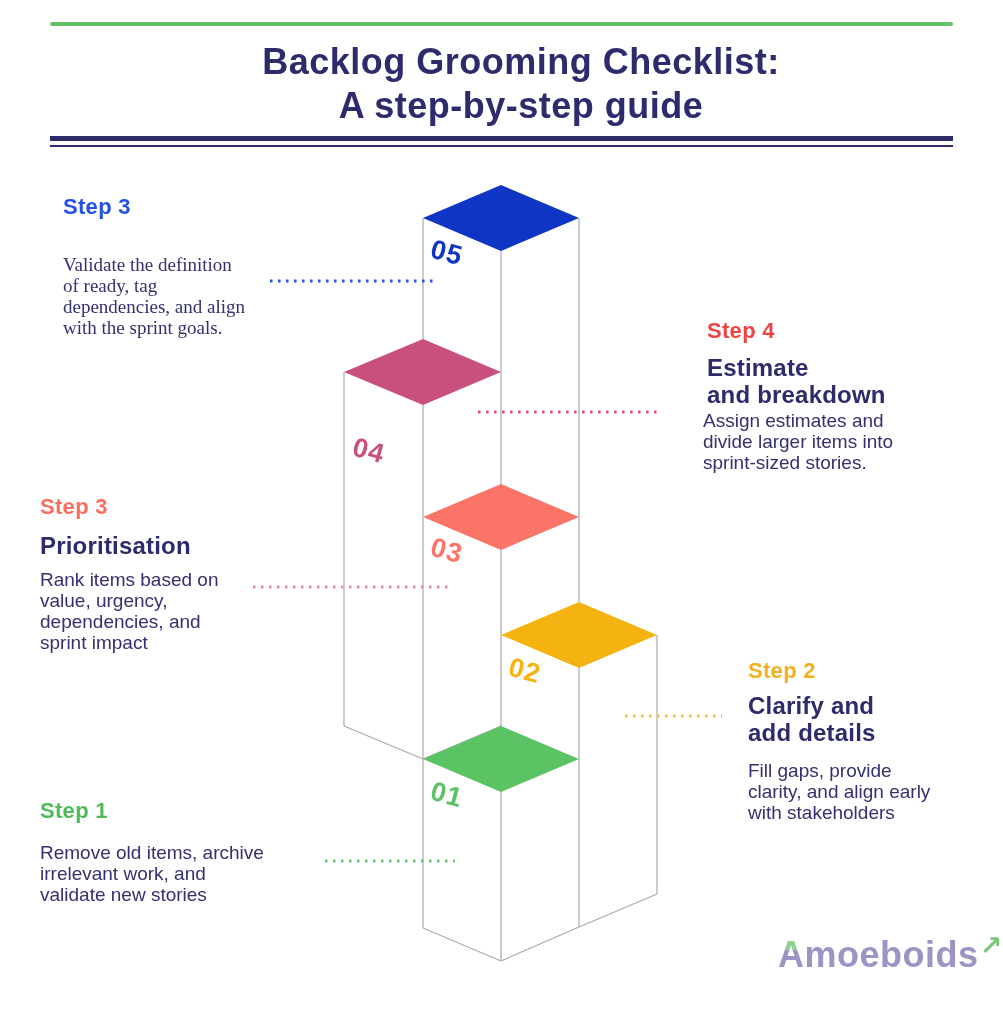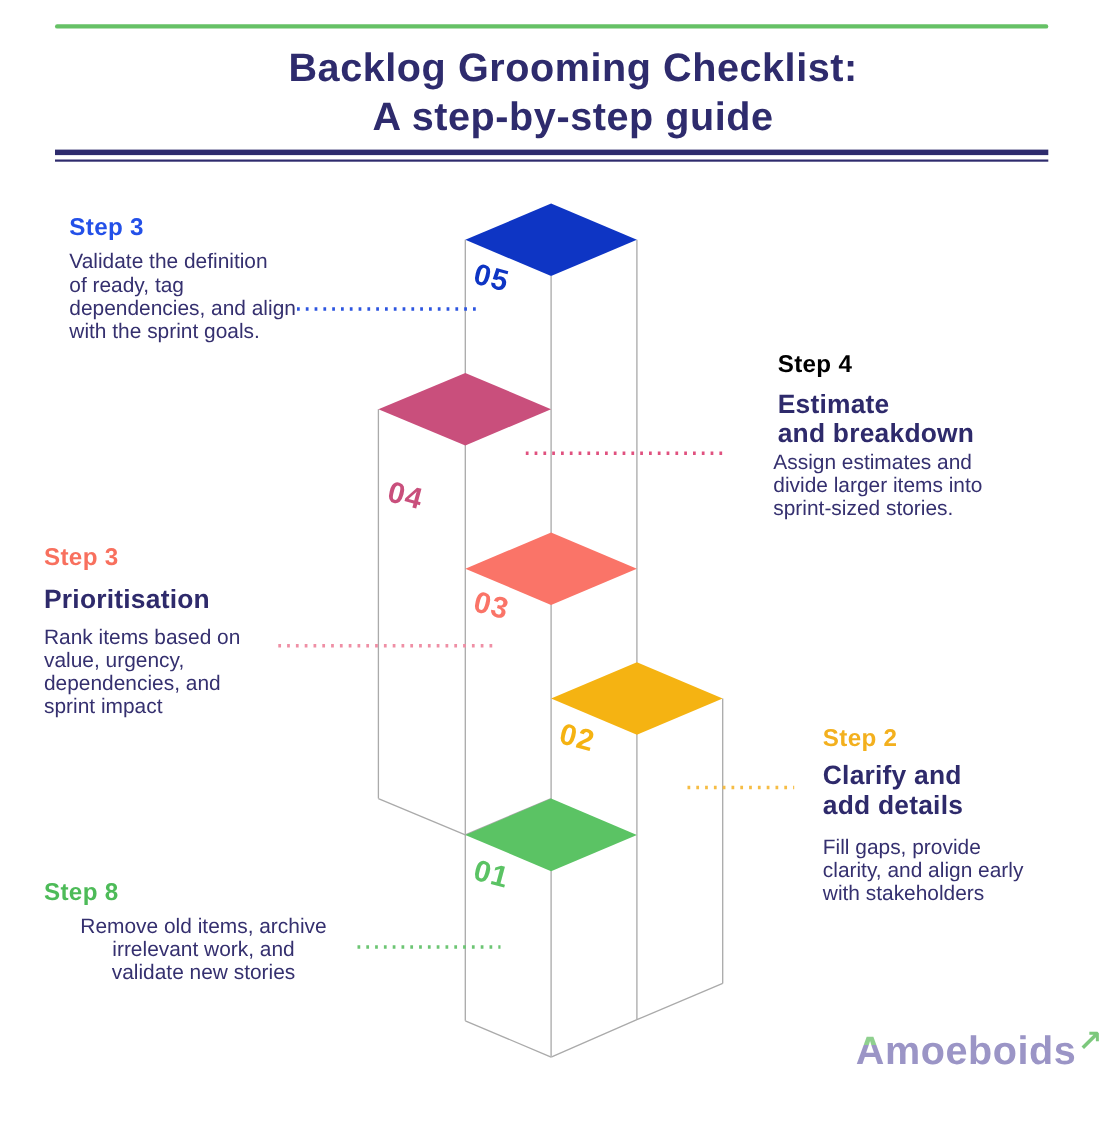--- a/index.html
+++ b/index.html
@@ -20,35 +20,35 @@
   
   .diagram { position:absolute; left:0; top:0; width:1003px; height:1024px; }
   .pillar-num { font-size:27px; font-weight:bold; letter-spacing:1px; }
   
   .step { position:absolute; }
   .step-label { font-size:22px; font-weight:bold; letter-spacing:0.3px; }
   .step-title { font-size:24px; line-height:27px; font-weight:bold; color:#2e2a6b; white-space:pre-line; letter-spacing:0.2px; }
   .step-desc  { font-size:19px; line-height:21px; color:#35306f; white-space:pre-line; }
   .step-5 { left:63px;  top:194px; width:280px; }
   .step-5 .step-title { margin-top:12px; }
-  .step-5 .step-desc  { margin-top:8px; }
+  .step-5 .step-desc  { margin-top:34px;font-family:Liberation Serif, serif; }
   .step-4 { left:707px; top:318px; width:230px; }
   .step-4 .step-title { margin-top:10px; }
   .step-4 .step-desc  { margin-top:2px; margin-left:-4px; }
   .step-3 { left:40px;  top:494px; width:250px; }
   .step-3 .step-title { margin-top:12px; }
   .step-3 .step-desc  { margin-top:10px; }
   .step-2 { left:748px; top:658px; width:240px; }
   .step-2 .step-title { margin-top:8px; }
   .step-2 .step-desc  { margin-top:14px; }
   .step-1 { left:40px;  top:798px; width:290px; }
   .step-1 .step-title { margin-top:10px; }
-  .step-1 .step-desc  { margin-top:8px;text-align:center; }
+  .step-1 .step-desc  { margin-top:18px; }
   .c-step5 { color:#2350e8; }
-  .c-step4 { color:#000000; }
+  .c-step4 { color:#ef4444; }
   .c-step3 { color:#f8705e; }
   .c-step2 { color:#f3b01e; }
   .c-step1 { color:#4dbb58; }
   
   .logo { position:absolute; left:778px; top:934px; font-size:36px; font-weight:bold; color:#9b95c6; letter-spacing:0.5px; }
   .logo-a {
     background:linear-gradient(to bottom, #8fd08f 0%, #8fd08f 40%, #9b95c6 40%, #9b95c6 100%);
     -webkit-background-clip:text; background-clip:text; color:transparent;
   }
   .logo-arrow { color:#7cc87c; font-size:27px; font-weight:bold; position:relative; top:-12px; left:1px; }
@@ -142,21 +142,21 @@
   <div class="step step-2">
     <div class="step-label c-step2">Step 2</div>
     <div class="step-title">Clarify and
 add details</div>
     <div class="step-desc">Fill gaps, provide
 clarity, and align early
 with stakeholders</div>
   </div>
 
   <div class="step step-1">
-    <div class="step-label c-step1">Step 8</div>
+    <div class="step-label c-step1">Step 1</div>
     <div class="step-desc">Remove old items, archive
 irrelevant work, and
 validate new stories</div>
   </div>
 
   <div class="logo">
     <span class="logo-a">A</span><span>moeboids</span><span class="logo-arrow">↗</span>
   </div>
 
 </div>

